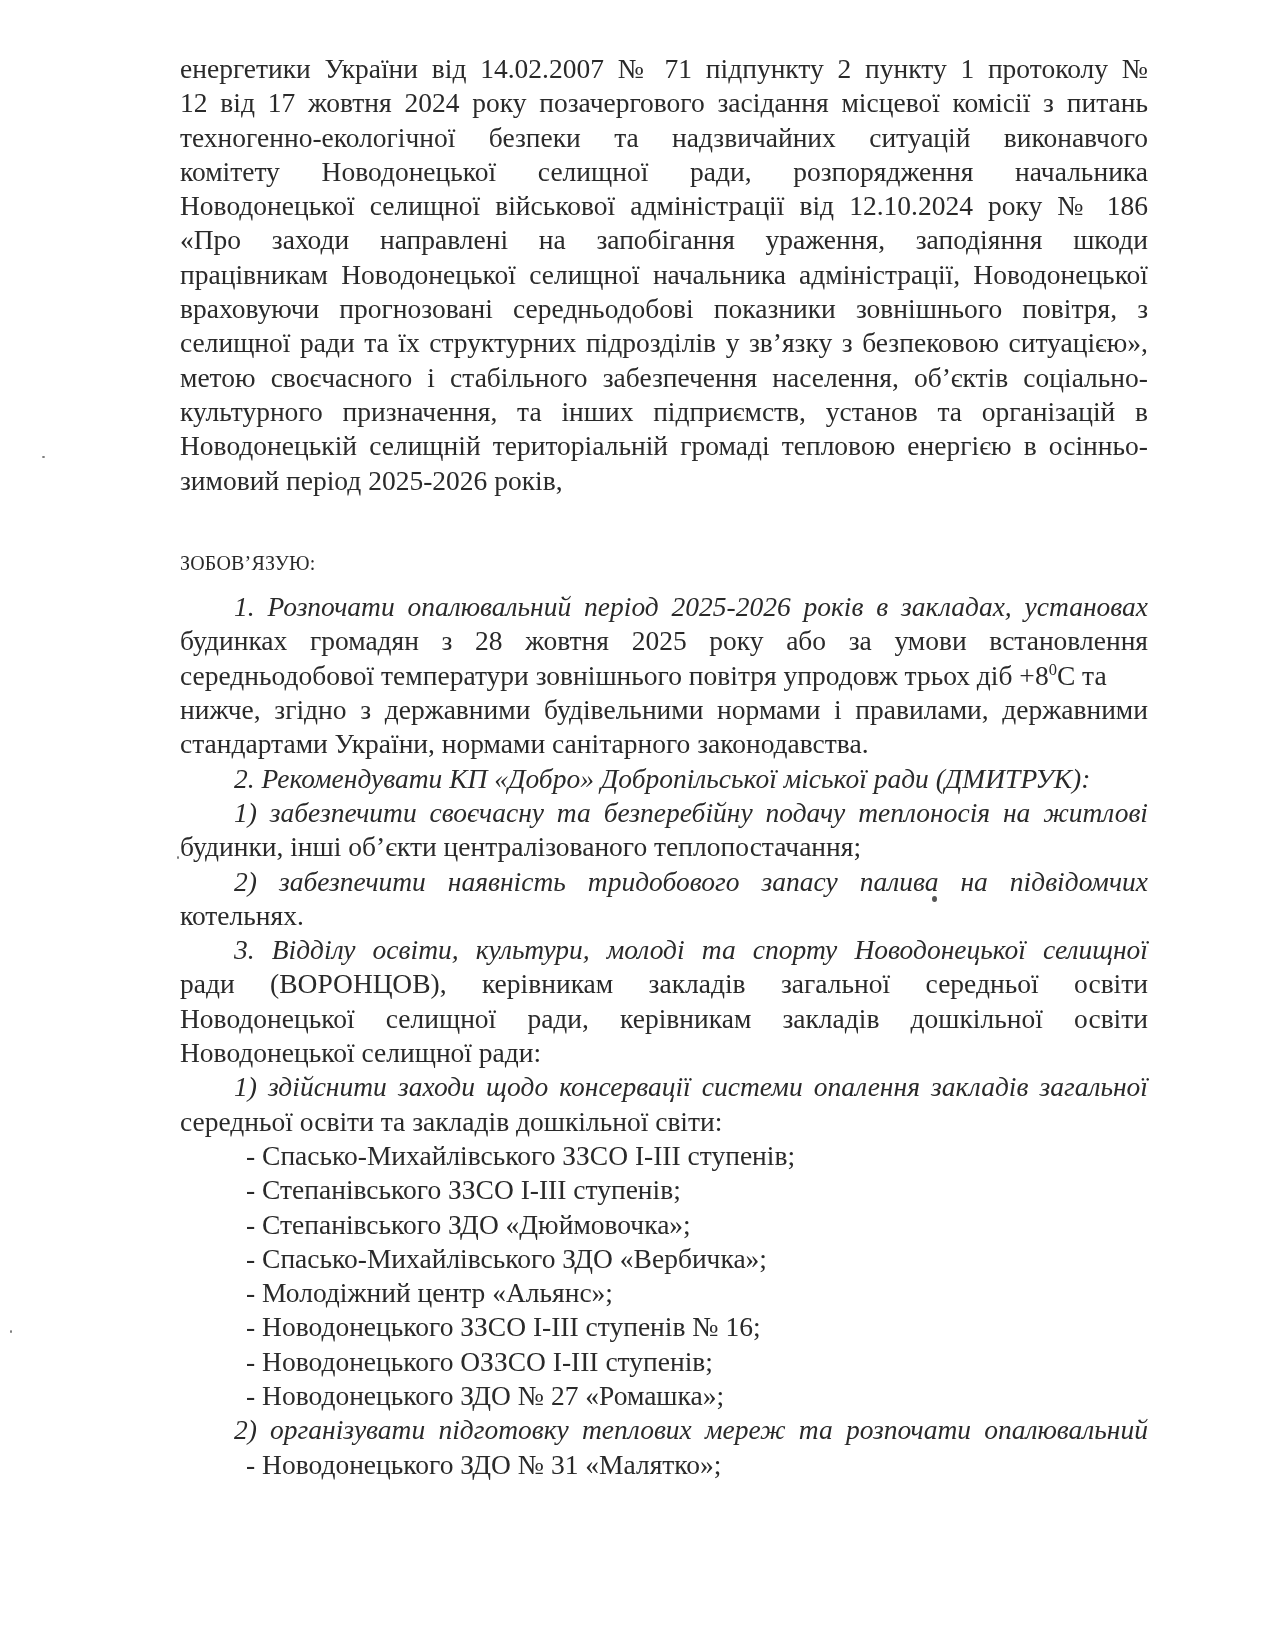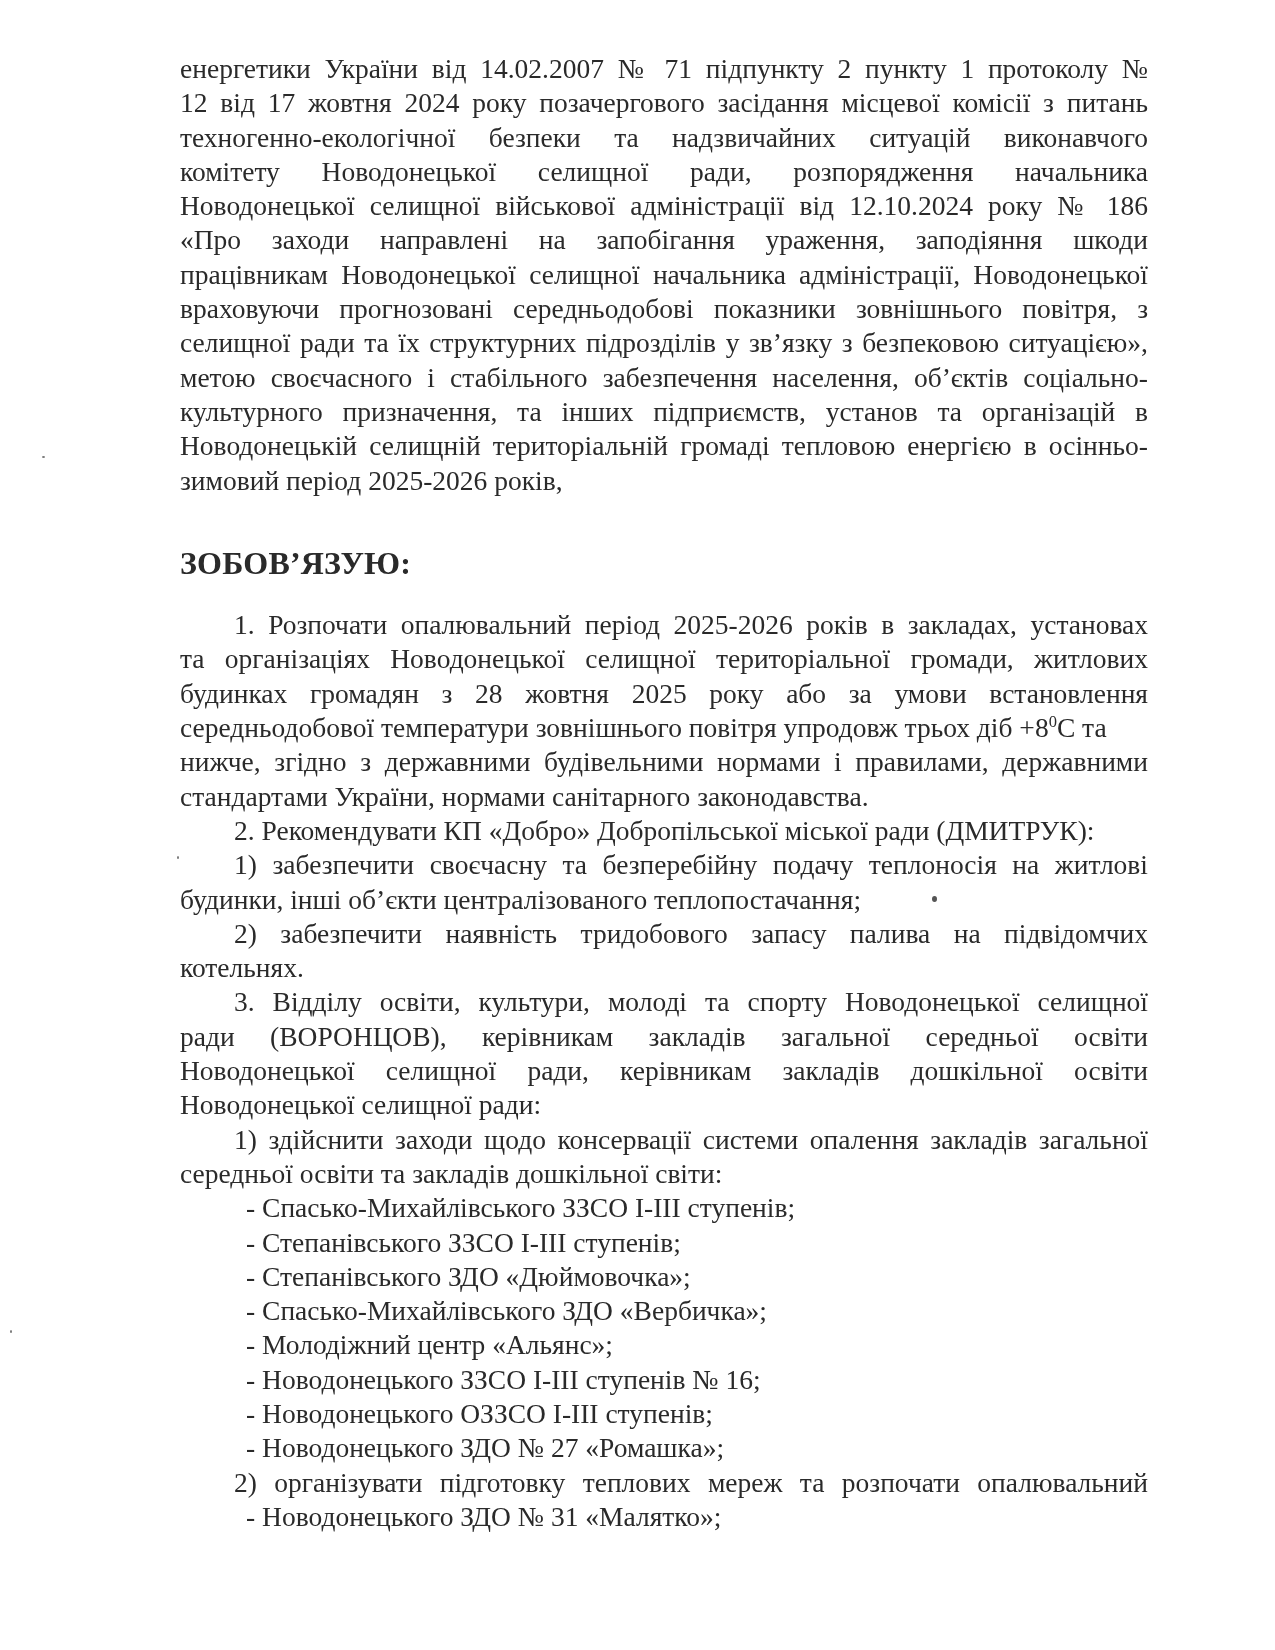--- a/index.html
+++ b/index.html
@@ -26,27 +26,27 @@
     .line {
       display: block;
       white-space: nowrap;
       height: 34.3px;
     }
     .just {
       text-align: justify;
       text-align-last: justify;
       white-space: normal;
     }
-    .indent { padding-left: 54px; }
+    .indent { padding-left: 54px; font-style: italic; }
     .list-indent { padding-left: 66px; }
     .heading {
-      font-weight: bold;
+      font-weight: normal;
       margin-top: 34px;
-      margin-bottom: 28px;
-      font-size: 32px;
+      margin-bottom: 10px;
+      font-size: 20px;
       letter-spacing: 0.2px;
     }
     sup { font-size: 60%; line-height: 0; vertical-align: super; }
     .speck {
       position: absolute;
       background: #777;
       border-radius: 50%;
     }
   </style>
 </head>
@@ -67,21 +67,20 @@
     <span class="line just">метою своєчасного і стабільного забезпечення населення, об’єктів соціально-</span>
     <span class="line just">культурного призначення, та інших підприємств, установ та організацій в</span>
     <span class="line just">Новодонецькій селищній територіальній громаді тепловою енергією в осінньо-</span>
     <span class="line">зимовий період 2025-2026 років,</span>
   </div>
 
   <div class="line heading" style="margin-top:48px;">ЗОБОВ’ЯЗУЮ:</div>
 
   <div>
     <span class="line just indent">1. Розпочати опалювальний період 2025-2026 років в закладах, установах</span>
-    <span class="line just">та організаціях Новодонецької селищної територіальної громади, житлових</span>
     <span class="line just">будинках громадян з 28 жовтня 2025 року або за умови встановлення</span>
     <span class="line"><span>середньодобової температури зовнішнього повітря упродовж трьох діб  +8</span><sup>0</sup><span>С та</span></span>
     <span class="line just">нижче, згідно з державними будівельними нормами і правилами, державними</span>
     <span class="line">стандартами України, нормами санітарного законодавства.</span>
   </div>
 
   <div>
     <span class="line indent">2. Рекомендувати  КП «Добро» Добропільської міської ради (ДМИТРУК):</span>
     <span class="line just indent">1) забезпечити своєчасну та безперебійну подачу теплоносія на житлові</span>
     <span class="line">будинки, інші об’єкти централізованого теплопостачання;</span>

